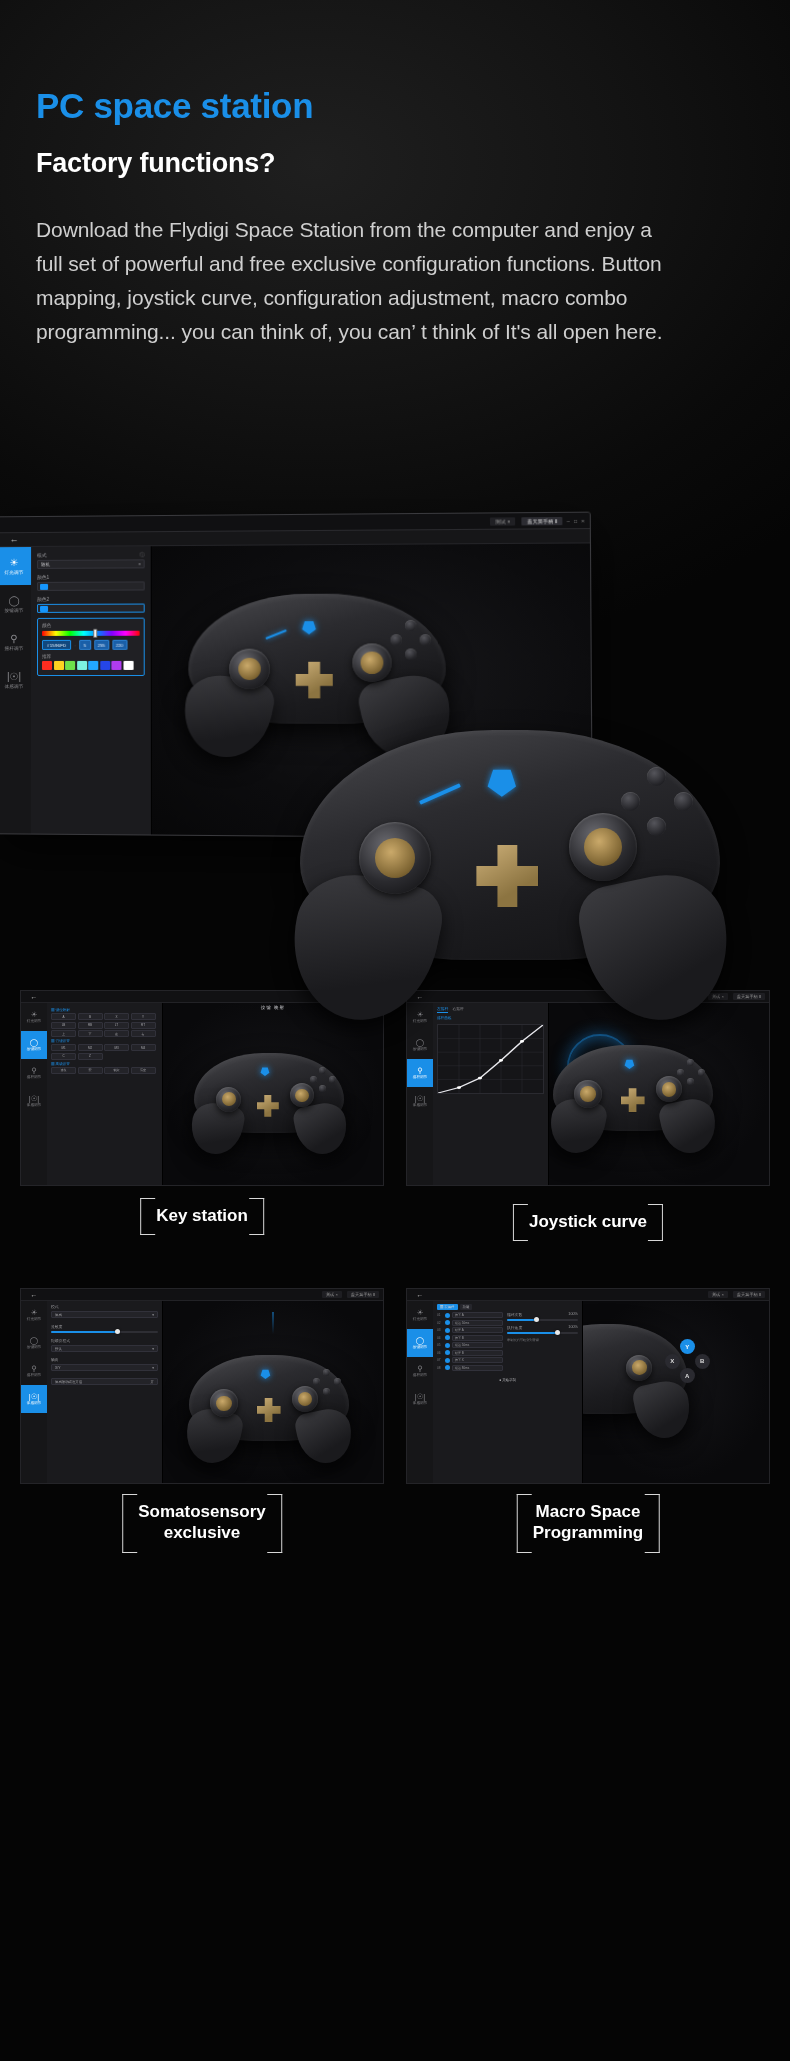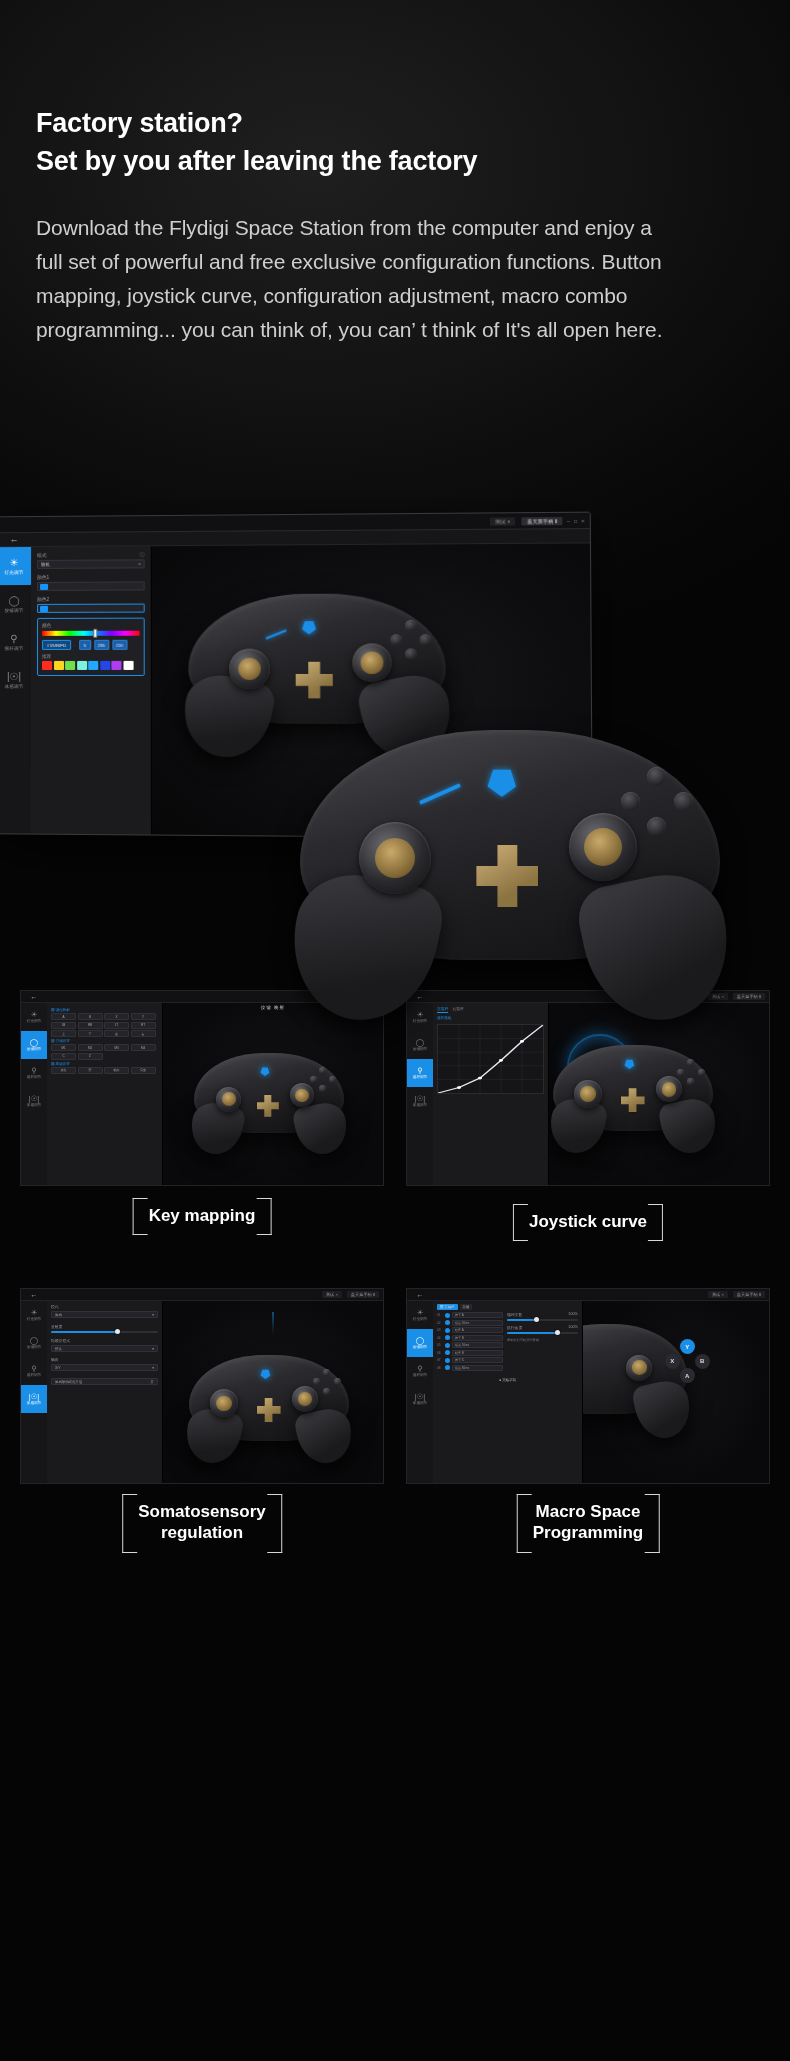--- a/index.html
+++ b/index.html
@@ -211,23 +211,23 @@
   .mc-dot { width:5px; height:5px; border-radius:50%; background:#1a8fe8; flex:0 0 5px;}
   .mc-bar { flex:1; height:6px; background:#232328; border:1px solid #31313a; border-radius:1px; font-size:3px; color:#9a9a9e; display:flex; align-items:center; padding:0 2px;}
   .mc-hdr { display:flex; gap:2px; margin-bottom:2px; align-items:center;}
   .mc-tag { font-size:3.4px; color:#cfcfd3; background:#1a8fe8; padding:1px 3px; border-radius:1px;}
   .mc-tag.alt { background:#26262c; color:#9a9a9e;}
 </style>
 </head>
 <body>
 
 <div class="hero">
+  <h1>PC space station</h1>
   <h2>
-    <span>Factory station?</span><br>
-    <span>Set by you after leaving the factory</span>
+    <span>Factory functions?</span><br>
   </h2>
   <p>Download the Flydigi Space Station from the computer and enjoy a full set of powerful and free exclusive configuration functions. Button mapping, joystick curve, configuration adjustment, macro combo programming... you can think of, you can’ t think of It's all open here.</p>
 </div>
 
 <div class="scene">
 
   <div class="monitor">
     <div class="mon-titlebar">
       <div class="mon-tabs">
         <span class="mon-tab">测试 ×</span>
@@ -435,21 +435,21 @@
           <div class="dpad" style="left:42%; top:52%; width:22px; height:22px;"></div>
           <div class="abxy" style="left:77%; top:18%; width:28px; height:28px;">
             <i style="left:36%; top:0; width:7px; height:7px;"></i>
             <i style="left:2%; top:32%; width:7px; height:7px;"></i>
             <i style="left:70%; top:32%; width:7px; height:7px;"></i>
             <i style="left:36%; top:64%; width:7px; height:7px;"></i>
           </div>
         </div>
       </div>
     </div>
-    <div class="caption" style="top:208px;">Key mapping</div>
+    <div class="caption" style="top:208px;">Key station</div>
   </div>
 
   <div class="cell" style="left:406px; top:0;">
     <div class="shot">
       <div class="t-top">
         <span class="arw">←</span>
         <span class="tabs">
           <span class="tb">测试 ×</span>
           <span class="tb">盖天翼手柄 Ⅱ</span>
         </span>
@@ -599,21 +599,21 @@
           <div class="abxy" style="left:77%; top:16%; width:30px; height:30px;">
             <i style="left:36%; top:0; width:7px; height:7px;"></i>
             <i style="left:2%; top:32%; width:7px; height:7px;"></i>
             <i style="left:70%; top:32%; width:7px; height:7px;"></i>
             <i style="left:36%; top:64%; width:7px; height:7px;"></i>
           </div>
         </div>
       </div>
     </div>
     <div class="caption" style="top:206px;">Somatosensory
-regulation</div>
+exclusive</div>
   </div>
 
   <div class="cell" style="left:406px; top:298px;">
     <div class="shot">
       <div class="t-top">
         <span class="arw">←</span>
         <span class="tabs">
           <span class="tb">测试 ×</span>
           <span class="tb">盖天翼手柄 Ⅱ</span>
         </span>

